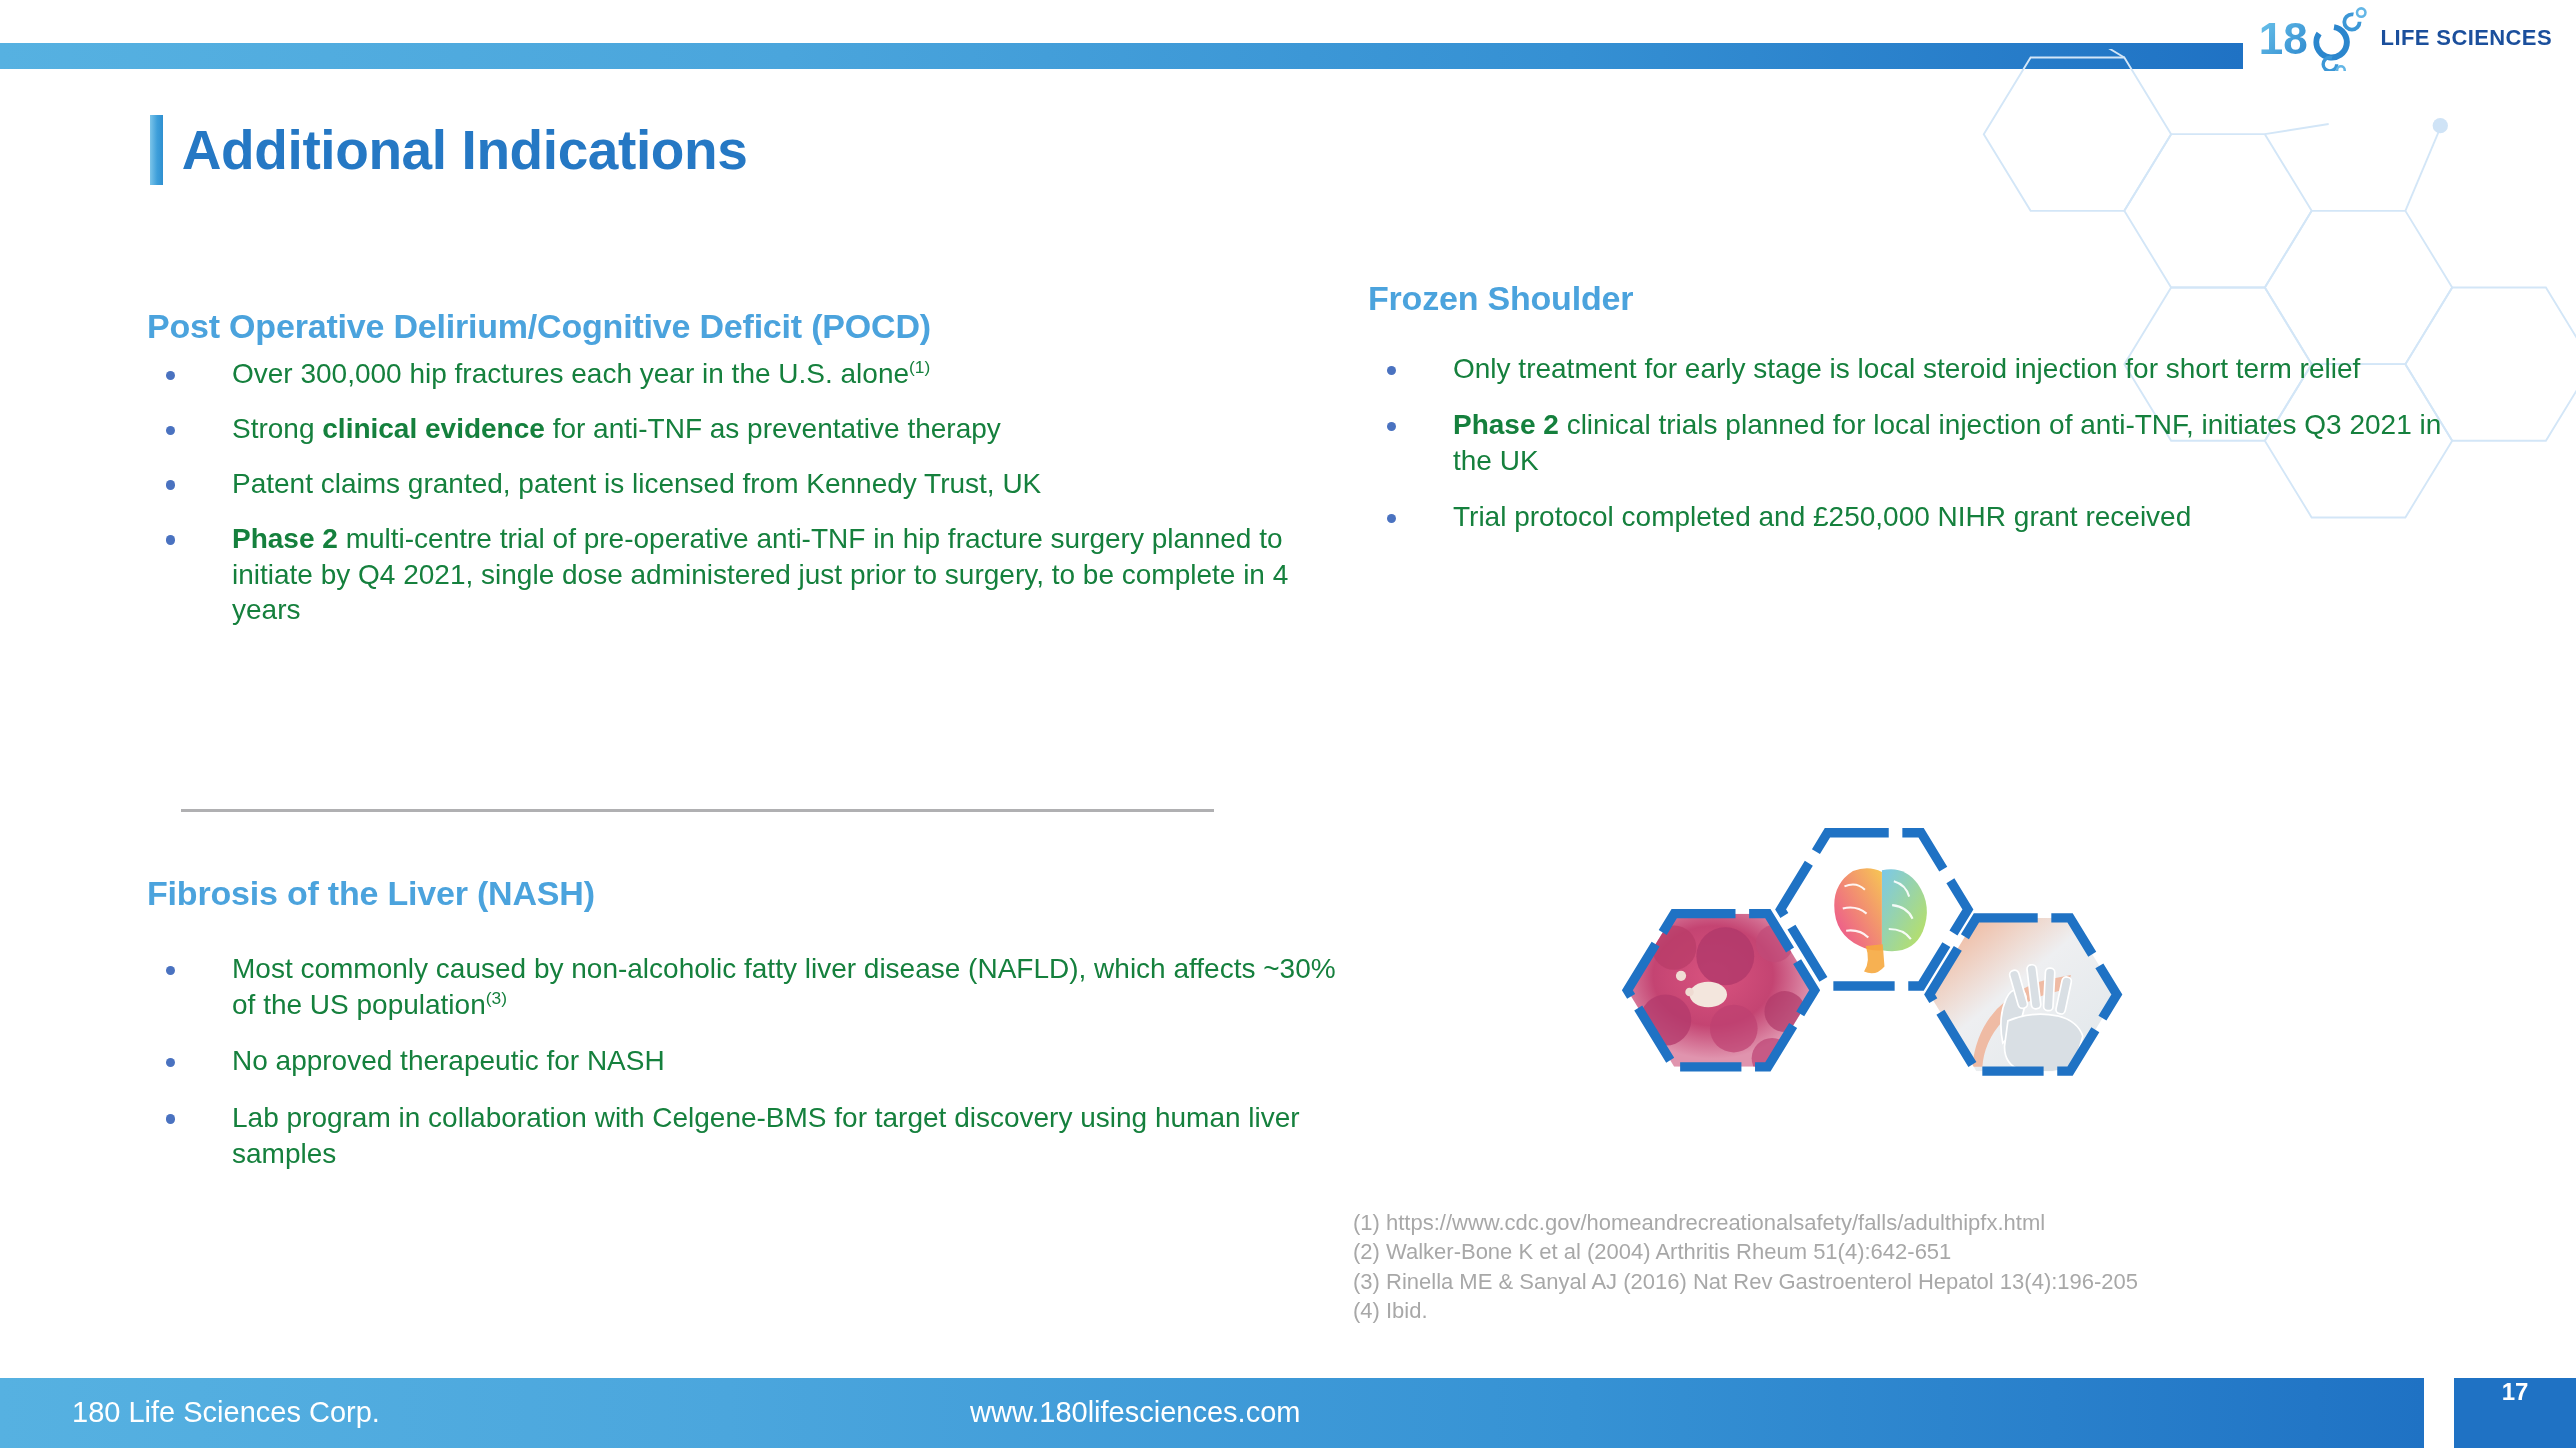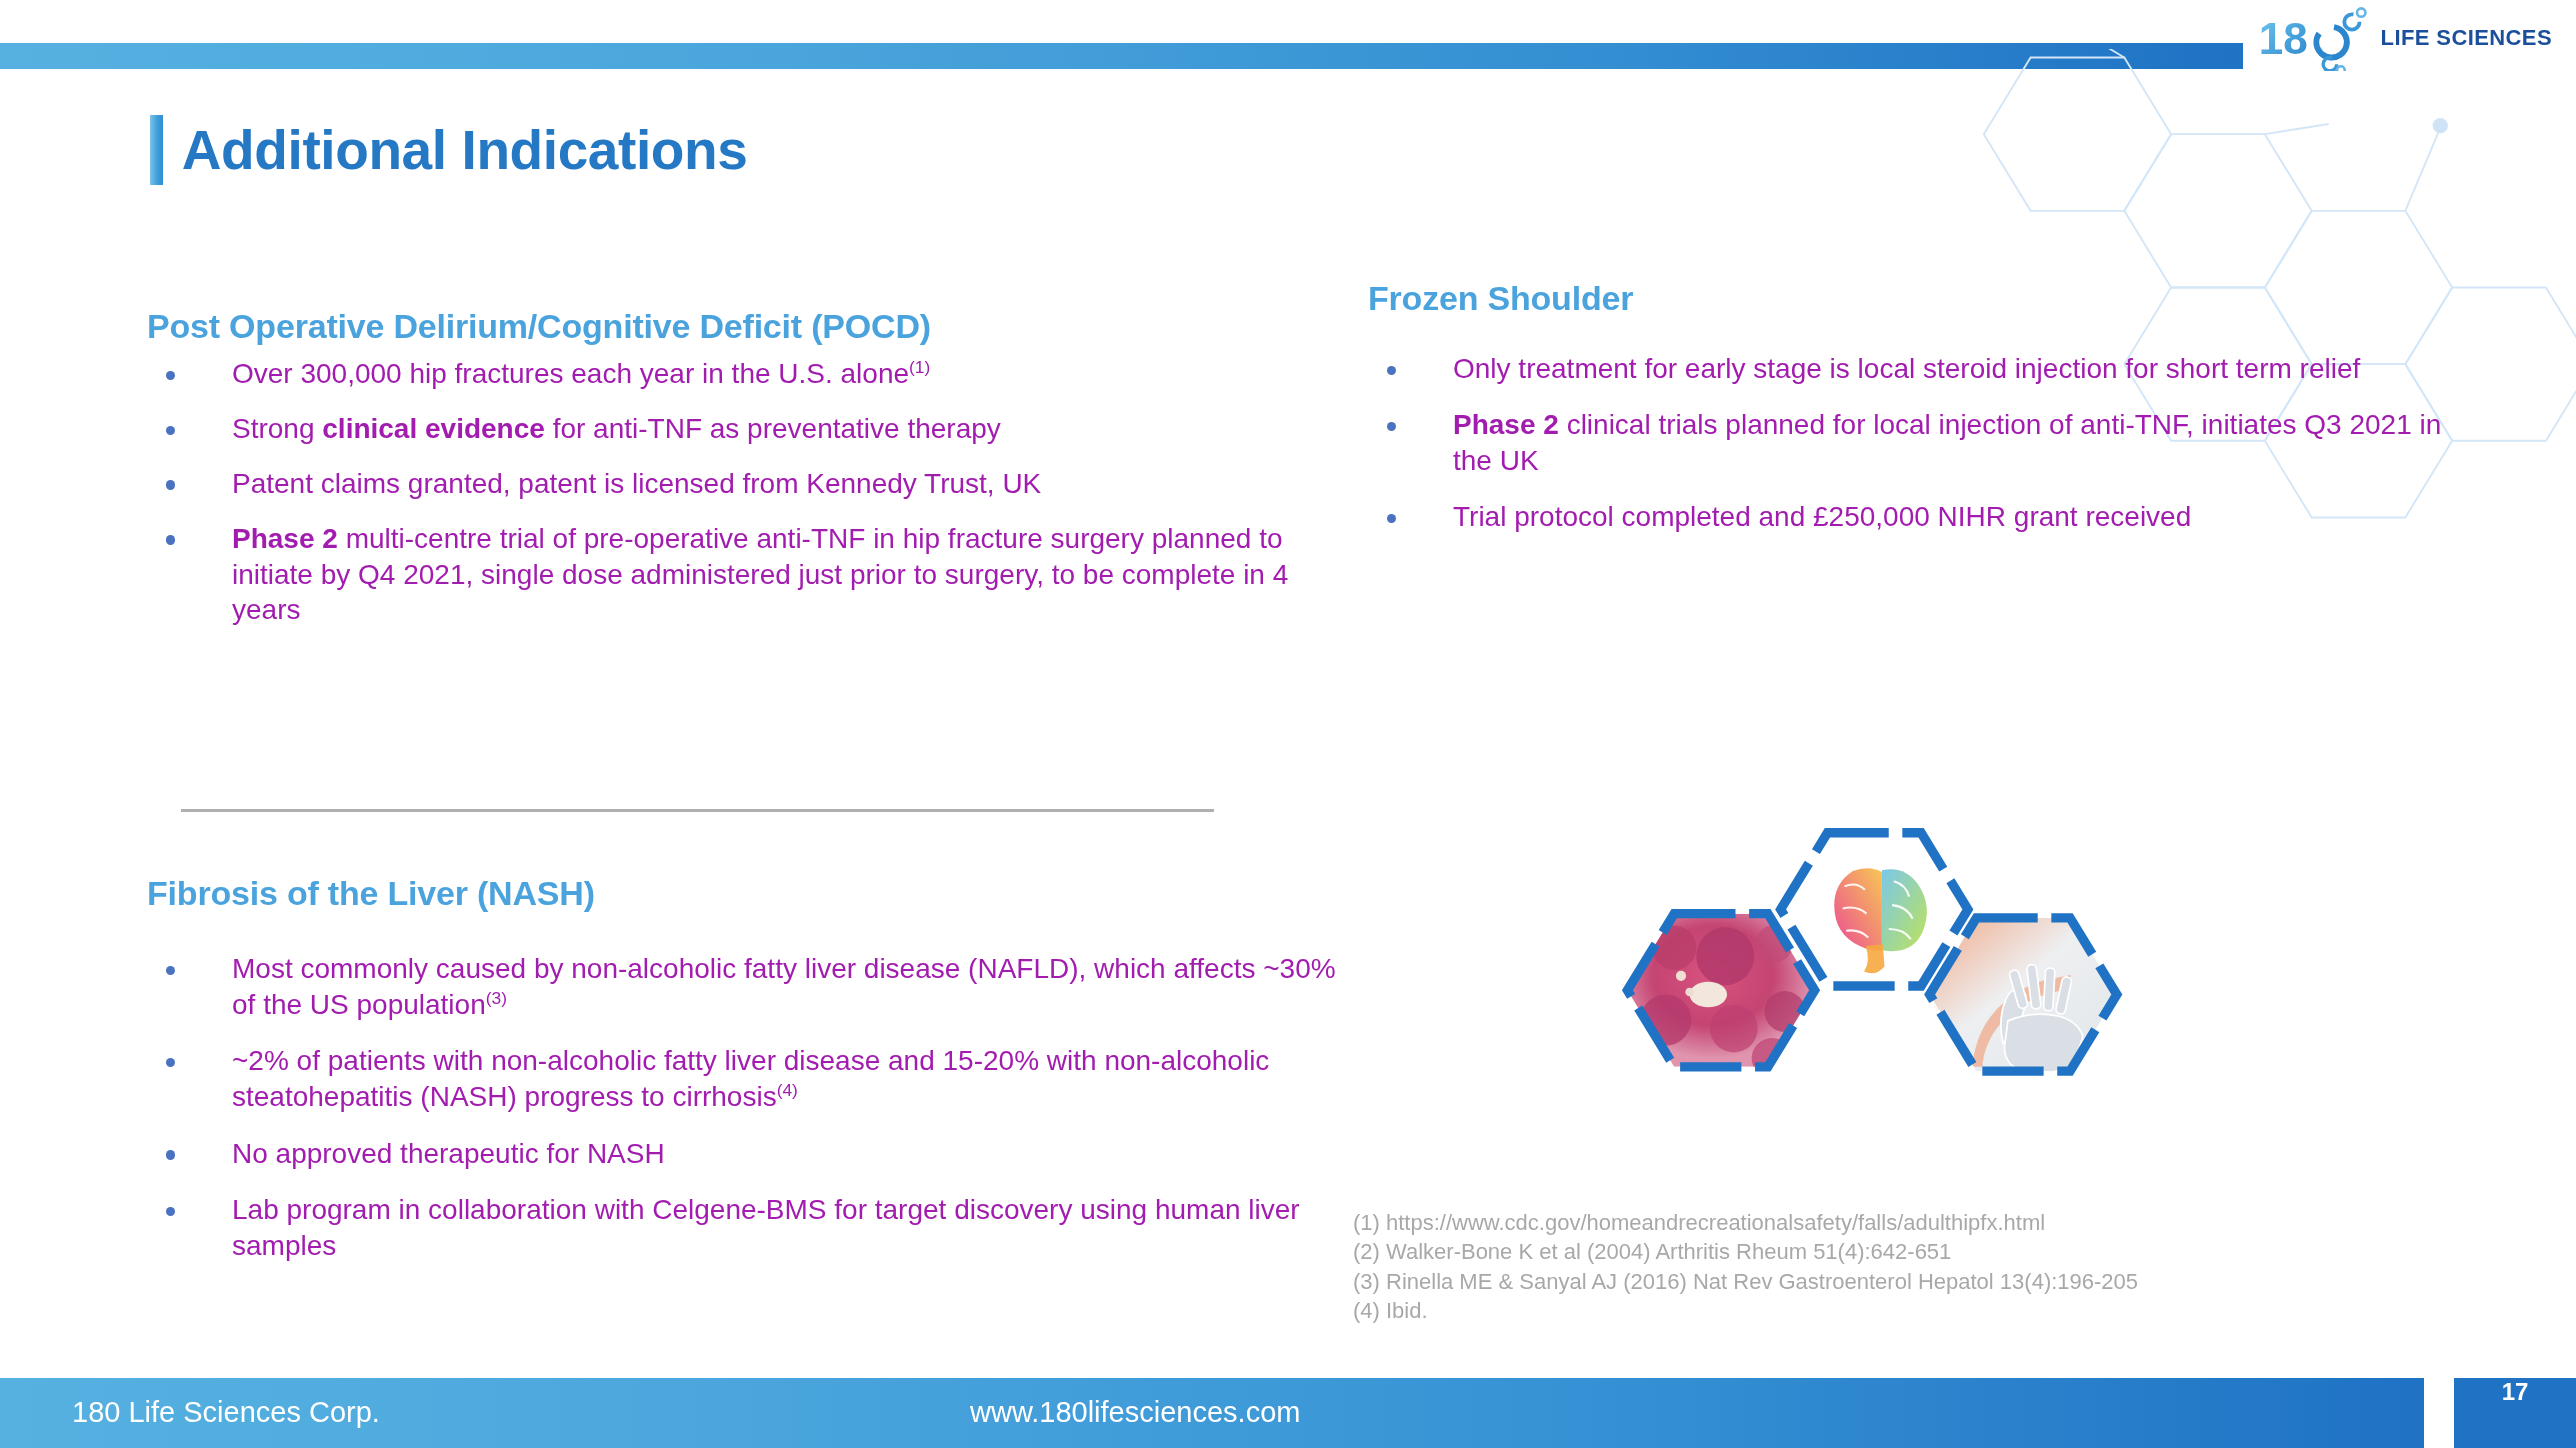--- a/index.html
+++ b/index.html
@@ -97,21 +97,21 @@
   .bullet-list {
     position: absolute;
     list-style: none;
     margin: 0;
     padding: 0;
   }
   .bullet-item {
     position: relative;
     padding-left: 85px;
     font-size: 28px;
-    color: #a21caf;
+    color: #15803d;
     line-height: 1.28;
     margin-bottom: 19px;
   }
   .bullet-item::before {
     content: "";
     position: absolute;
     left: 19px;
     top: 14.5px;
     width: 9.4px;
     height: 9.4px;
@@ -278,21 +278,20 @@
       <li class="bullet-item"><span>Only treatment for early stage is local steroid injection for short term relief</span></li>
       <li class="bullet-item"><b>Phase 2</b><span> clinical trials planned for local injection of anti-TNF, initiates Q3 2021 in the UK</span></li>
       <li class="bullet-item"><span>Trial protocol completed and £250,000 NIHR grant received</span></li>
     </ul>
 
   <div id="divider"></div>
 
   <div class="section-heading" id="nash-heading">Fibrosis of the Liver (NASH)</div>
   <ul class="bullet-list" id="nash-list">
       <li class="bullet-item"><span>Most commonly caused by non-alcoholic fatty liver disease (NAFLD), which affects ~30% of the US population</span><sup>(3)</sup></li>
-      <li class="bullet-item"><span>~2% of patients with non-alcoholic fatty liver disease and 15-20% with non-alcoholic  steatohepatitis (NASH) progress to cirrhosis</span><sup>(4)</sup></li>
       <li class="bullet-item"><span>No approved therapeutic for NASH</span></li>
       <li class="bullet-item"><span>Lab program in collaboration with Celgene-BMS for target discovery using  human liver samples</span></li>
     </ul>
 
   <svg id="hex-cluster" viewBox="0 0 700 390" xmlns="http://www.w3.org/2000/svg">
     <defs>
       <clipPath id="hexL">
           <polygon points="120,110 230,110 285,200 230,290 120,290 65,200"></polygon>
         </clipPath>
       <clipPath id="hexC">

